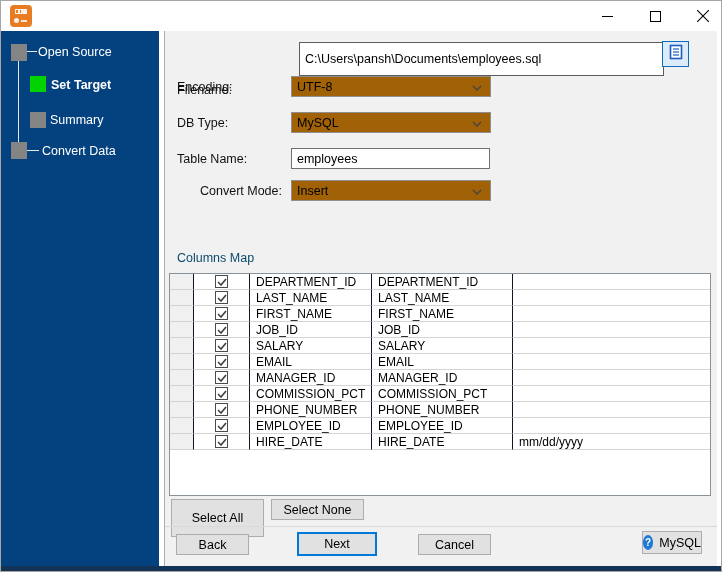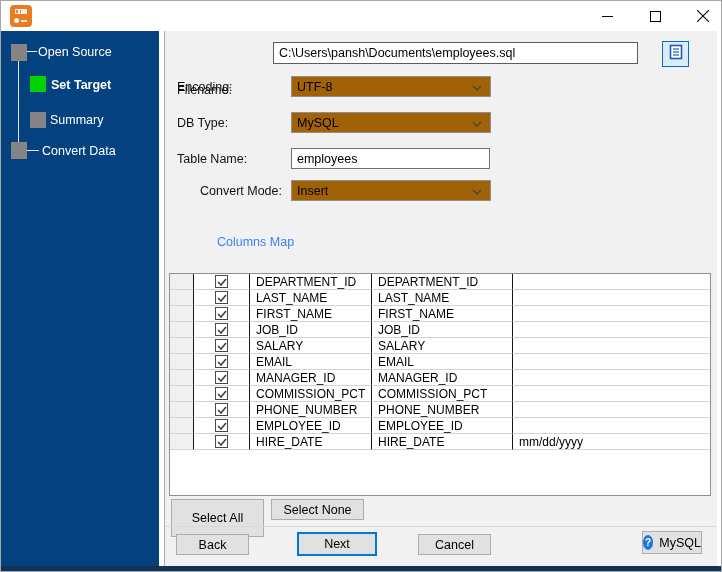--- a/index.html
+++ b/index.html
@@ -36,21 +36,21 @@
   
   .fld-label { position:absolute; font-size:12.5px; color:#111; white-space:nowrap; }
   .text-input { position:absolute; background:#ffffff; border:1px solid #5c5c5c; font-family:"Liberation Sans",sans-serif; font-size:12.5px; padding:0 5px; color:#000; }
   .text-input.lite { border:1px solid #707070; }
   .dropdown { position:absolute; background:#a16207; border:1px solid #8f8f8f; font-size:12.5px; color:#000;
               display:flex; align-items:center; padding:0 5px; }
   .dropdown .chev { position:absolute; right:8px; top:50%; transform:translateY(-50%); }
   .browse-btn { position:absolute; left:661px; top:40px; width:27px; height:26px; background:#dcebf9; border:1px solid #0f6cbd;
                 display:flex; align-items:center; justify-content:center; }
   
-  .cmap-title { position:absolute; left:176px; top:234px; font-size:12.5px; color:#3b82f6;margin-left:40px; }
+  .cmap-title { position:absolute; left:176px; top:250px; font-size:12.5px; color:#0c4a6e; }
   .cmap { position:absolute; left:168px; top:272px; width:542px; height:223px; background:#ffffff; border:1px solid #8a9299; }
   .grid-row { display:flex; width:100%; }
   .grid-row.header { height:20px; }
   .grid-row.data { height:16px; }
   .cell { border-right:1px solid #0f172a; border-bottom:1px solid #d4d4d4; overflow:hidden; white-space:nowrap; display:flex; align-items:center; }
   .header .cell { background:#f7f7f7; border-right:1px solid #7b7b7b; border-bottom:1px solid #7b7b7b; font-size:12.5px; color:#000; }
   .c-sel { width:24px; flex:0 0 24px; background:#f0f0f0; }
   .c-inc { width:56px; flex:0 0 56px; justify-content:center; }
   .header .c-inc { justify-content:flex-start; padding-left:11px; }
   .c-src { width:122px; flex:0 0 122px; padding-left:6px; }
@@ -111,21 +111,21 @@
   <div class="step-square sq-gray" style="left:10px; top:141px; height:17px;"></div>
   <div class="step-label" style="left:37px; top:44px;">Open Source</div>
   <div class="step-label active" style="left:50px; top:77px;">Set Target</div>
   <div class="step-label" style="left:49px; top:112px;">Summary</div>
   <div class="step-label" style="left:41px; top:143px;">Convert Data</div>
 
   <div class="content-bg"></div>
   <div class="content-divider"></div>
 
   <div class="fld-label" style="left:176px; top:46px;margin-top:36px;">Filename:</div>
-  <input class="text-input" style="left: 272px; top: 41px; width: 365px; height: 22px;" value="C:\Users\pansh\Documents\employees.sql">
+  <input class="text-input" style="left: 298px; top: 41px; width: 365px; height: 34px;" value="C:\Users\pansh\Documents\employees.sql">
   <div class="browse-btn">
     <span><svg width="14" height="16" viewBox="0 0 14 16">
           <rect x="1.5" y="1.5" width="11" height="13" fill="#fff" stroke="#1b5ebe" stroke-width="1.6"></rect>
           <line x1="4" y1="5" x2="10" y2="5" stroke="#1b5ebe" stroke-width="1.2"></line>
           <line x1="4" y1="8" x2="10" y2="8" stroke="#1b5ebe" stroke-width="1.2"></line>
           <line x1="4" y1="11" x2="10" y2="11" stroke="#1b5ebe" stroke-width="1.2"></line>
         </svg></span>
   </div>
 
   <div class="fld-label" style="left:176px; top:79px;">Encoding:</div>

